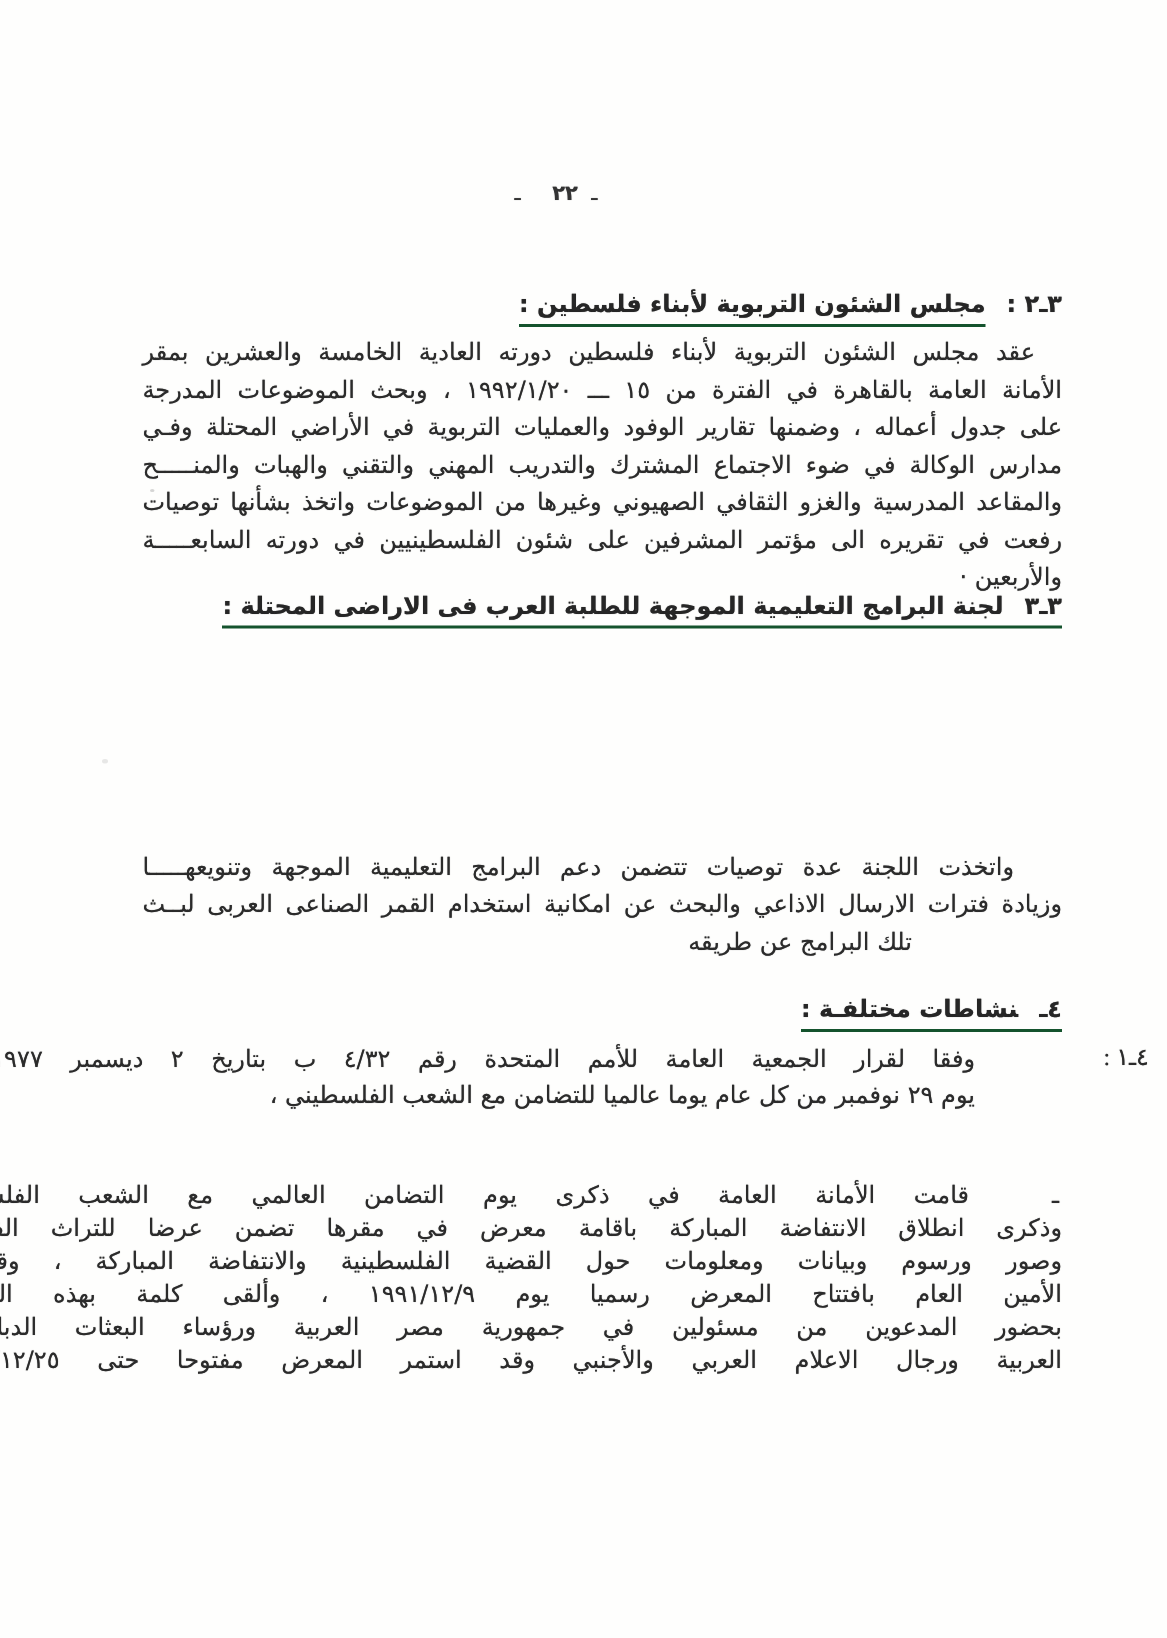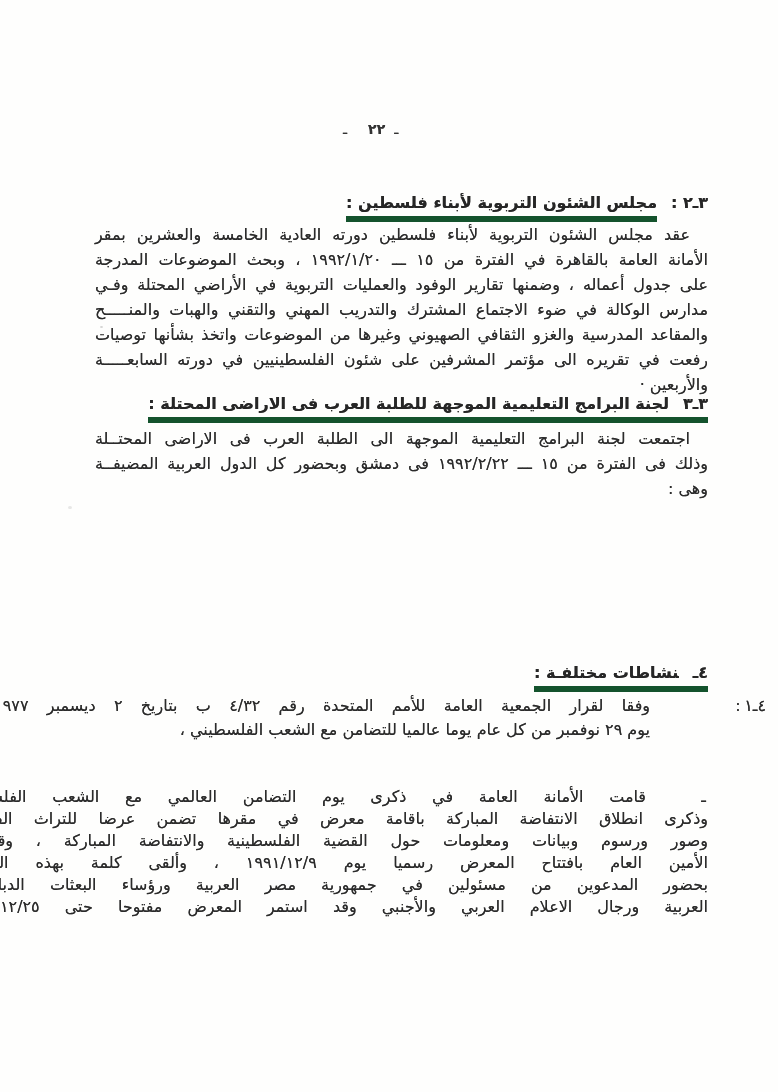--- a/index.html
+++ b/index.html
@@ -18,21 +18,21 @@
     position:absolute;top:121px;left:343px;width:92px;
     direction:ltr;display:flex;align-items:center;
     font-size:14px;color:#333;
   }
   .page-number .num{margin-left:21px;font-weight:bold;}
   .page-number .dash-r{margin-left:9px;}
   
   .heading{position:absolute;right:70px;left:60px;text-align:right;
     font-size:16px;font-weight:bold;color:#262626;line-height:25px;}
   .h-num{margin-left:14px;margin-top:28px;}
-  .underline{border-bottom:6px solid #14532d;padding-bottom:4px;}
+  .underline{border-bottom:2px solid #14532d;padding-bottom:4px;}
   .para{position:absolute;right:70px;left:95px;font-size:16px;line-height:25px;}
   .line{text-align:right;white-space:normal;}
   .line.j{text-align:justify;text-align-last:justify;}
   .ind-sm{padding-right:18px;}
   .ind-md{padding-right:32px;}
   
   .pos-h-council{top:190px;}
   .pos-para-council{top:222px;}
   .pos-h-programs{top:391px;}
   .pos-para-meeting{top:426px;}
@@ -74,27 +74,27 @@
     <div class="line j">مدارس الوكالة في ضوء الاجتماع المشترك والتدريب المهني والتقني والهبات والمنـــــح</div>
     <div class="line j">والمقاعد المدرسية والغزو الثقافي الصهيوني وغيرها من الموضوعات واتخذ بشأنها توصيات</div>
     <div class="line j">رفعت في تقريره الى مؤتمر المشرفين على شئون الفلسطينيين في دورته السابعـــــة</div>
     <div class="line">والأربعين ·</div>
   </div>
 
   <div class="heading pos-h-programs">
     <span class="underline"><span class="h-num">٣ـ٣</span><span>لجنة البرامج التعليمية الموجهة للطلبة العرب فى الاراضى المحتلة :</span></span>
   </div>
 
-  <div class="para pos-para-meeting">
-    <div class="line j ind-sm">اجتمعت لجنة البرامج التعليمية الموجهة الى الطلبة العرب فى الاراضى المحتــلة</div>
-    <div class="line j">وذلك فى الفترة من ١٥ ـــ ١٩٩٢/٢/٢٢ فى دمشق وبحضور كل الدول العربية المضيفــة</div>
-    <div class="line">وهى :</div>
-  </div>
 
 
+  <div class="para pos-para-reco">
+    <div class="line j ind-md">واتخذت اللجنة عدة توصيات تتضمن دعم البرامج التعليمية الموجهة وتنويعهـــــا</div>
+    <div class="line j">وزيادة فترات الارسال الاذاعي والبحث عن امكانية استخدام القمر الصناعى العربى لبــث</div>
+    <div class="line pr-l3">تلك البرامج عن طريقه</div>
+  </div>
 
   <div class="heading pos-h-activities">
     <span class="underline"><span class="h-num">٤ـ</span><span>نشاطات مختلفـة :</span></span>
   </div>
 
   <div class="para pos-item41 item">
     <span class="marker">٤ـ١ :</span>
     <div class="line j">وفقا لقرار الجمعية العامة للأمم المتحدة رقم ٤/٣٢ ب بتاريخ ٢ ديسمبر ١٩٧٧ باعتبـار</div>
     <div class="line">يوم ٢٩ نوفمبر من كل عام يوما عالميا للتضامن مع الشعب الفلسطيني ،</div>
   </div>

